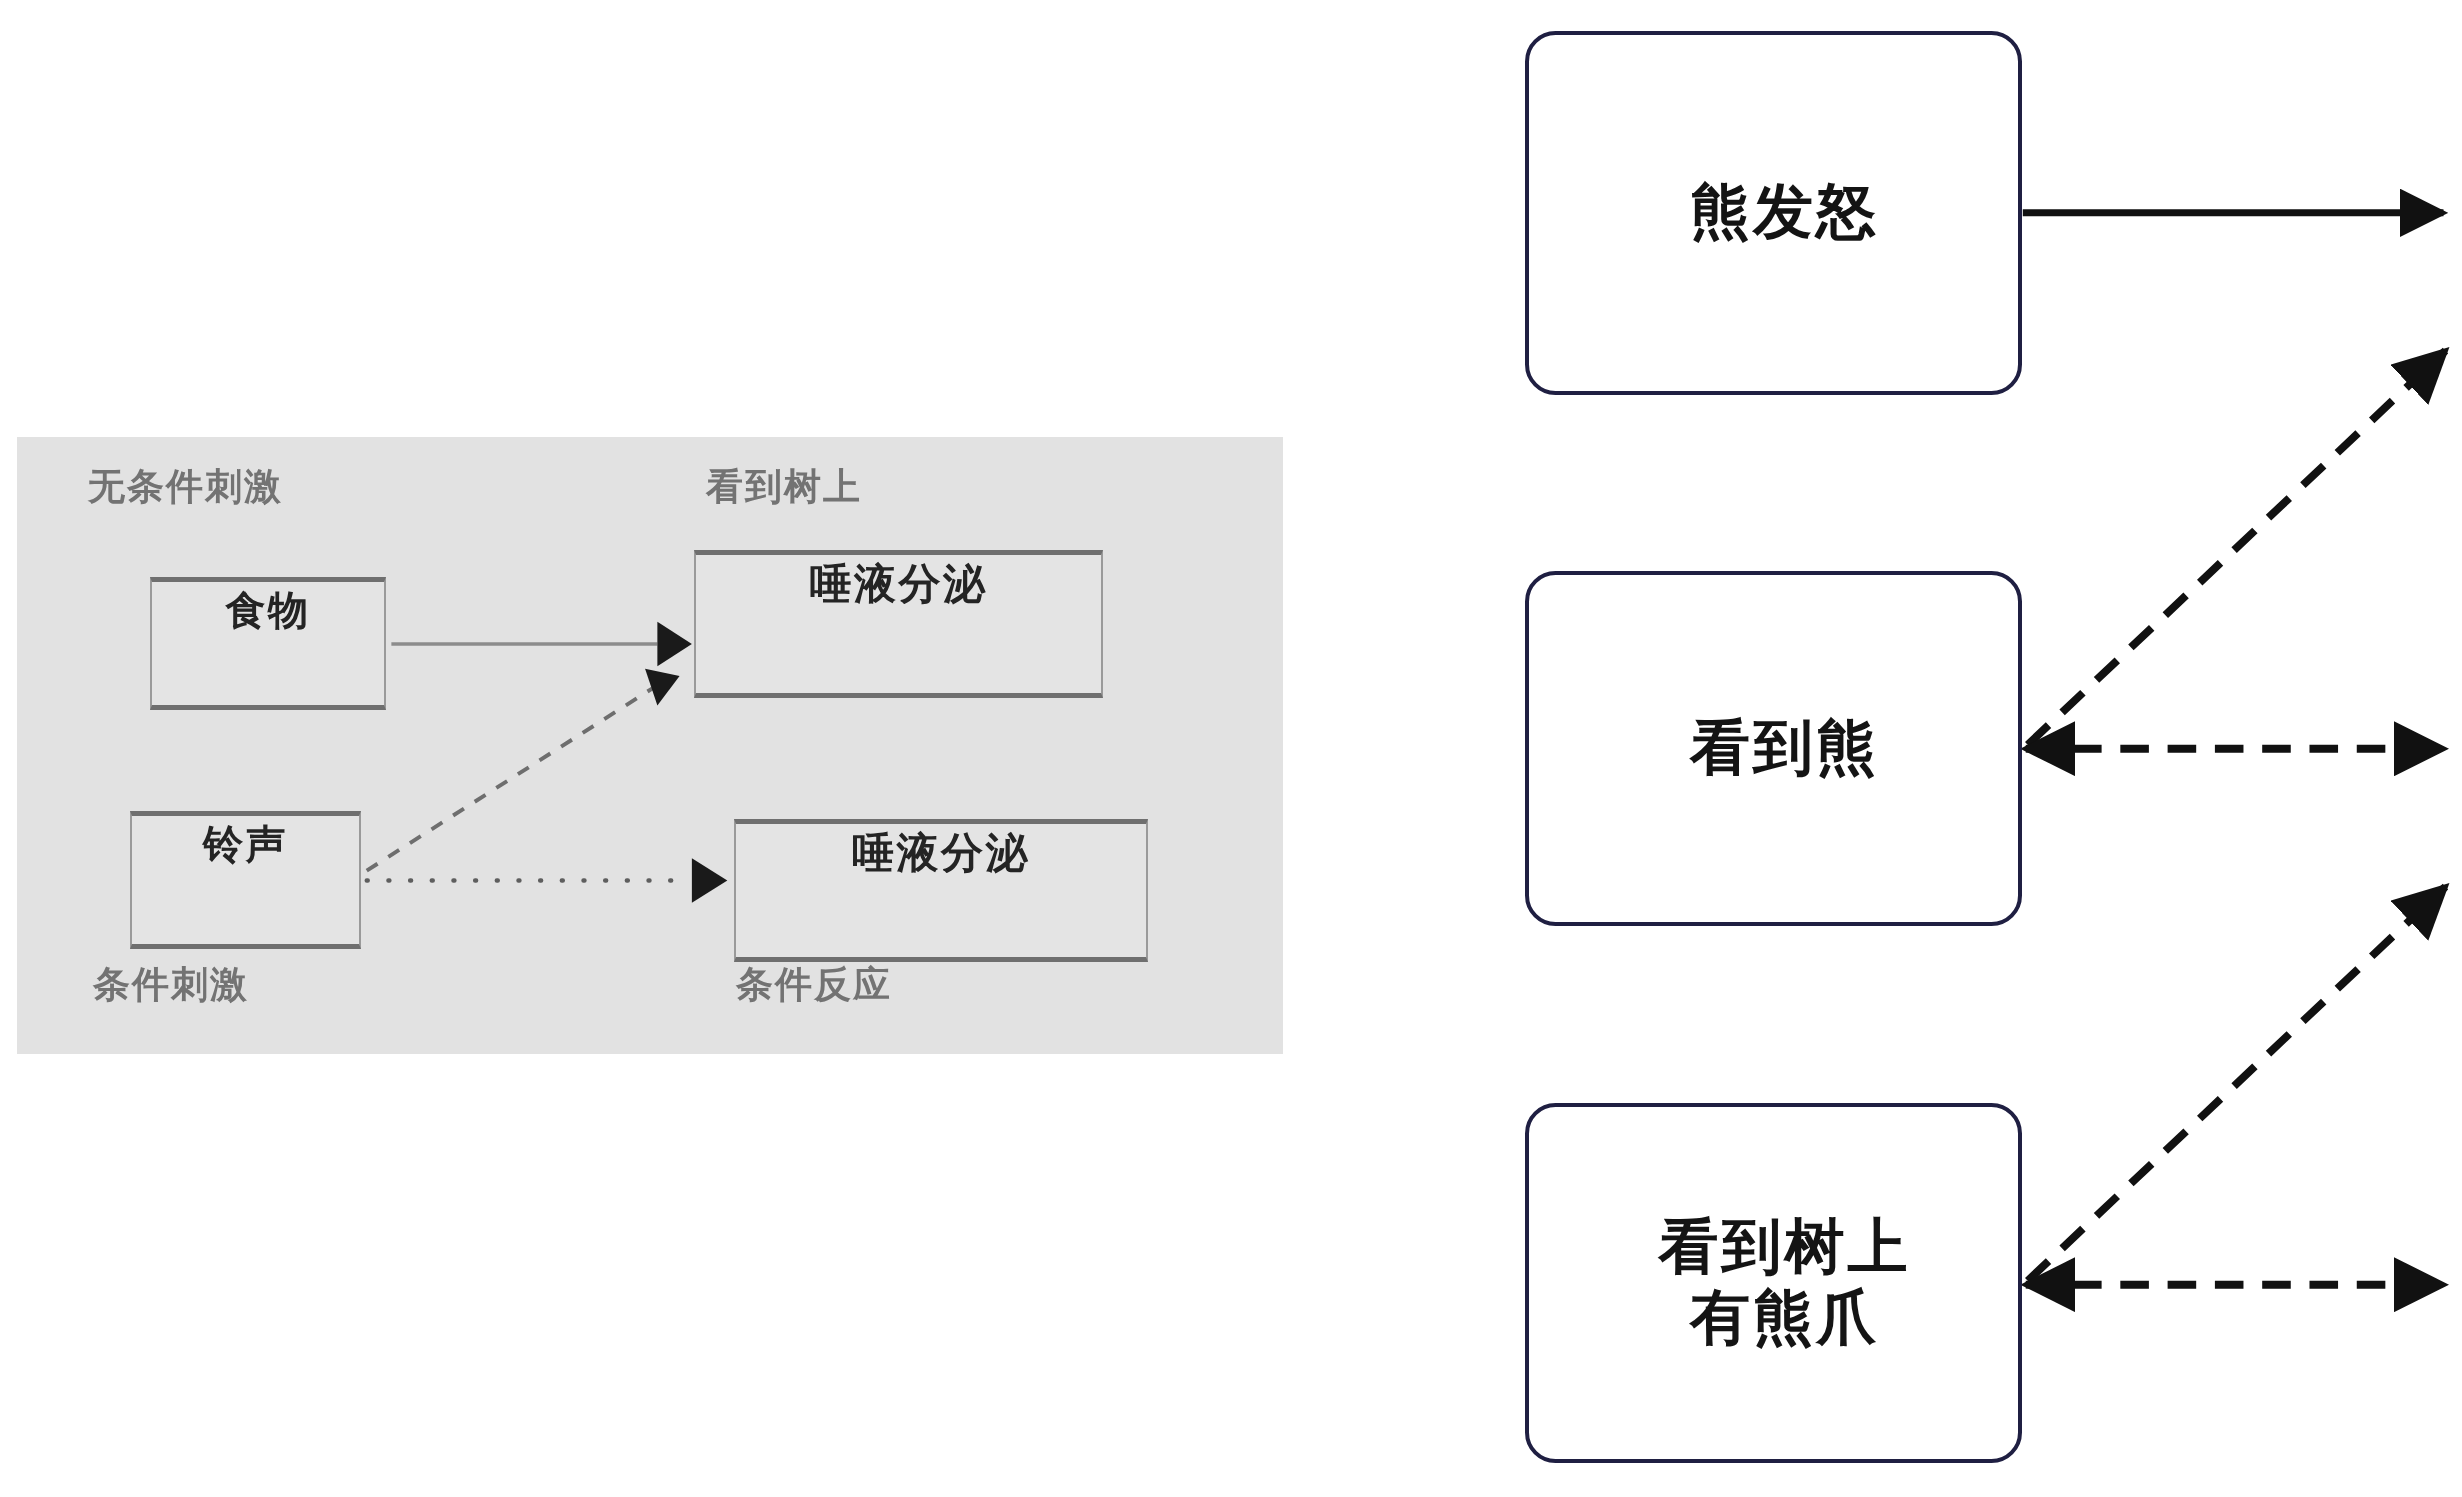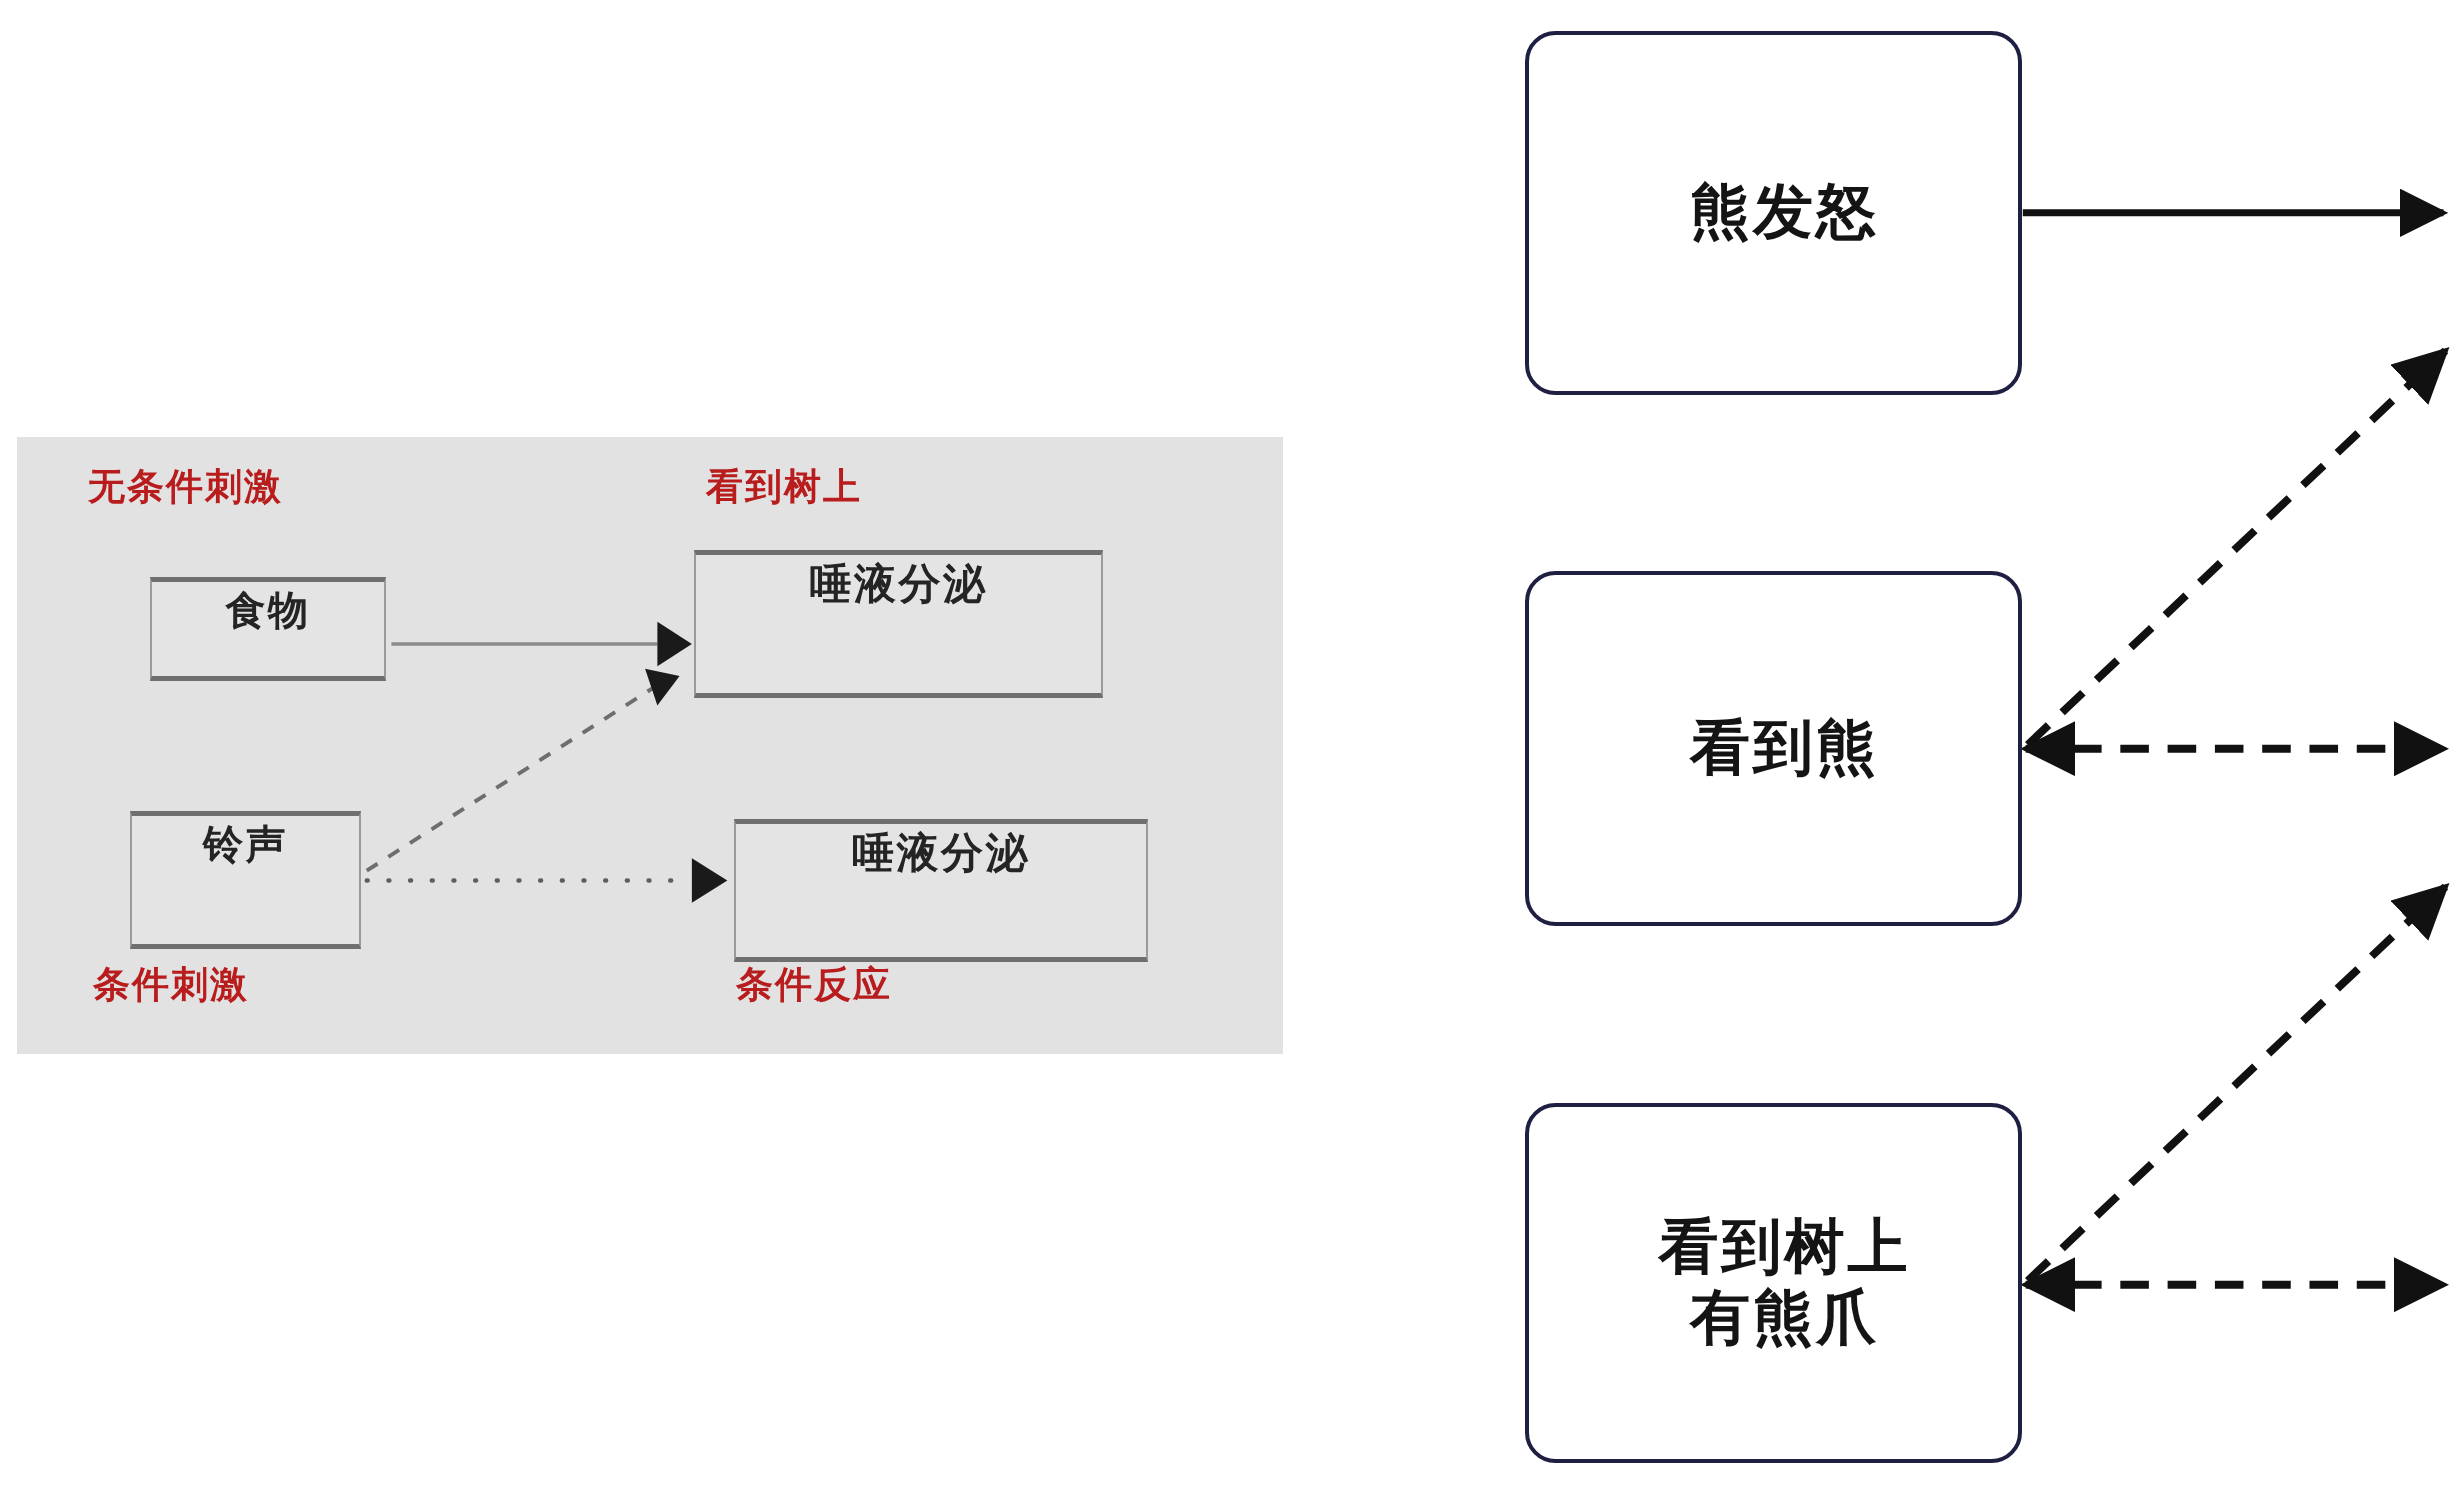--- a/index.html
+++ b/index.html
@@ -19,21 +19,21 @@
   #classical-panel {
     position: absolute;
     left: 17px;
     top: 437px;
     width: 1266px;
     height: 617px;
     background: #e2e2e2;
   }
   .cc-caption {
     position: absolute;
-    color: #b91c1c;
+    color: #737373;
     font-size: 37px;
     font-weight: 700;
     letter-spacing: 2px;
     white-space: nowrap;
     line-height: 1;
   }
   #cc-label-ucs  { left: 71px;  top: 30.5px; }
   #cc-label-ucr  { left: 689px; top: 30.5px; }
   #cc-label-cs   { left: 76px;  top: 529px; }
   #cc-label-cr   { left: 719px; top: 529px; }
@@ -52,21 +52,21 @@
     padding-top: 6.9px;
   }
   .cc-box span {
     color: #242424;
     font-size: 40px;
     font-weight: 700;
     letter-spacing: 2.5px;
     white-space: nowrap;
     line-height: 1.05;
   }
-  #cc-box-food     { left: 133px;  top: 140px;  width: 236px;  height: 104px; }
+  #cc-box-food     { left: 133px;  top: 140px;  width: 236px;  height: 133px; }
   #cc-box-bell     { left: 113px;  top: 374px;  width: 231px;  height: 138px; }
   #cc-box-saliva-1 { left: 677px; top: 113px;  width: 409px;  height: 148px; }
   #cc-box-saliva-2 { left: 717px; top: 382px;  width: 414px;  height: 143px; }
   #cc-box-saliva-1 span, #cc-box-saliva-2 span { font-size: 42px; }
 
   #cc-arrows { position: absolute; left: 0; top: 0; width: 1266px; height: 617px; }
 
   
   #td-panel {
     position: absolute;

